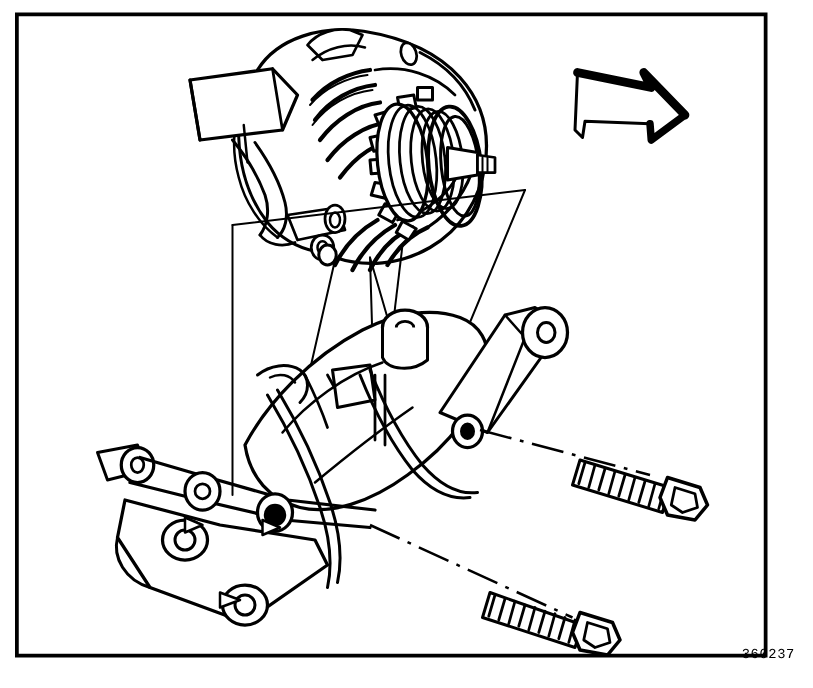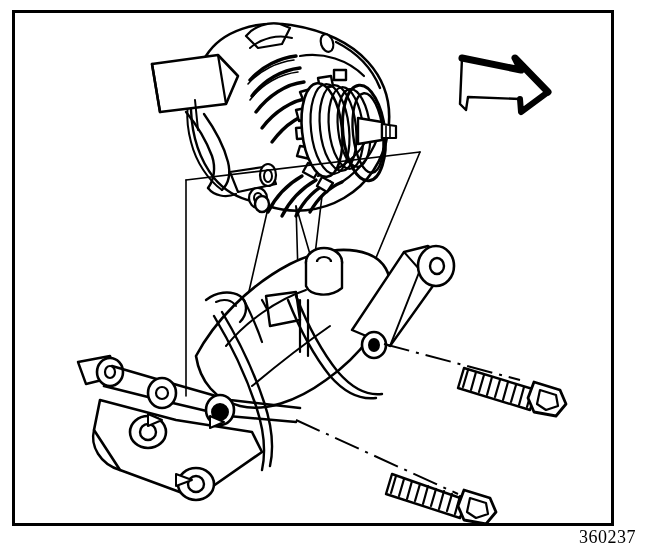--- a/index.html
+++ b/index.html
@@ -24,23 +24,23 @@
   }
   #figure-svg {
     position: absolute;
     left: 0;
     top: 0;
     display: block;
   }
   .fig-caption {
     position: absolute;
     right: 14px;
-    bottom: 2px;
-    font-family: Liberation Serif, serif;
-    font-size: 18px;
+    bottom: 20px;
+    font-family: Liberation Mono, monospace;
+    font-size: 11px;
     letter-spacing: 0.5px;
     color: #000000;
     white-space: nowrap;
   }
 </style>
 </head>
 <body>
 
 <div id="figure-root">
 

